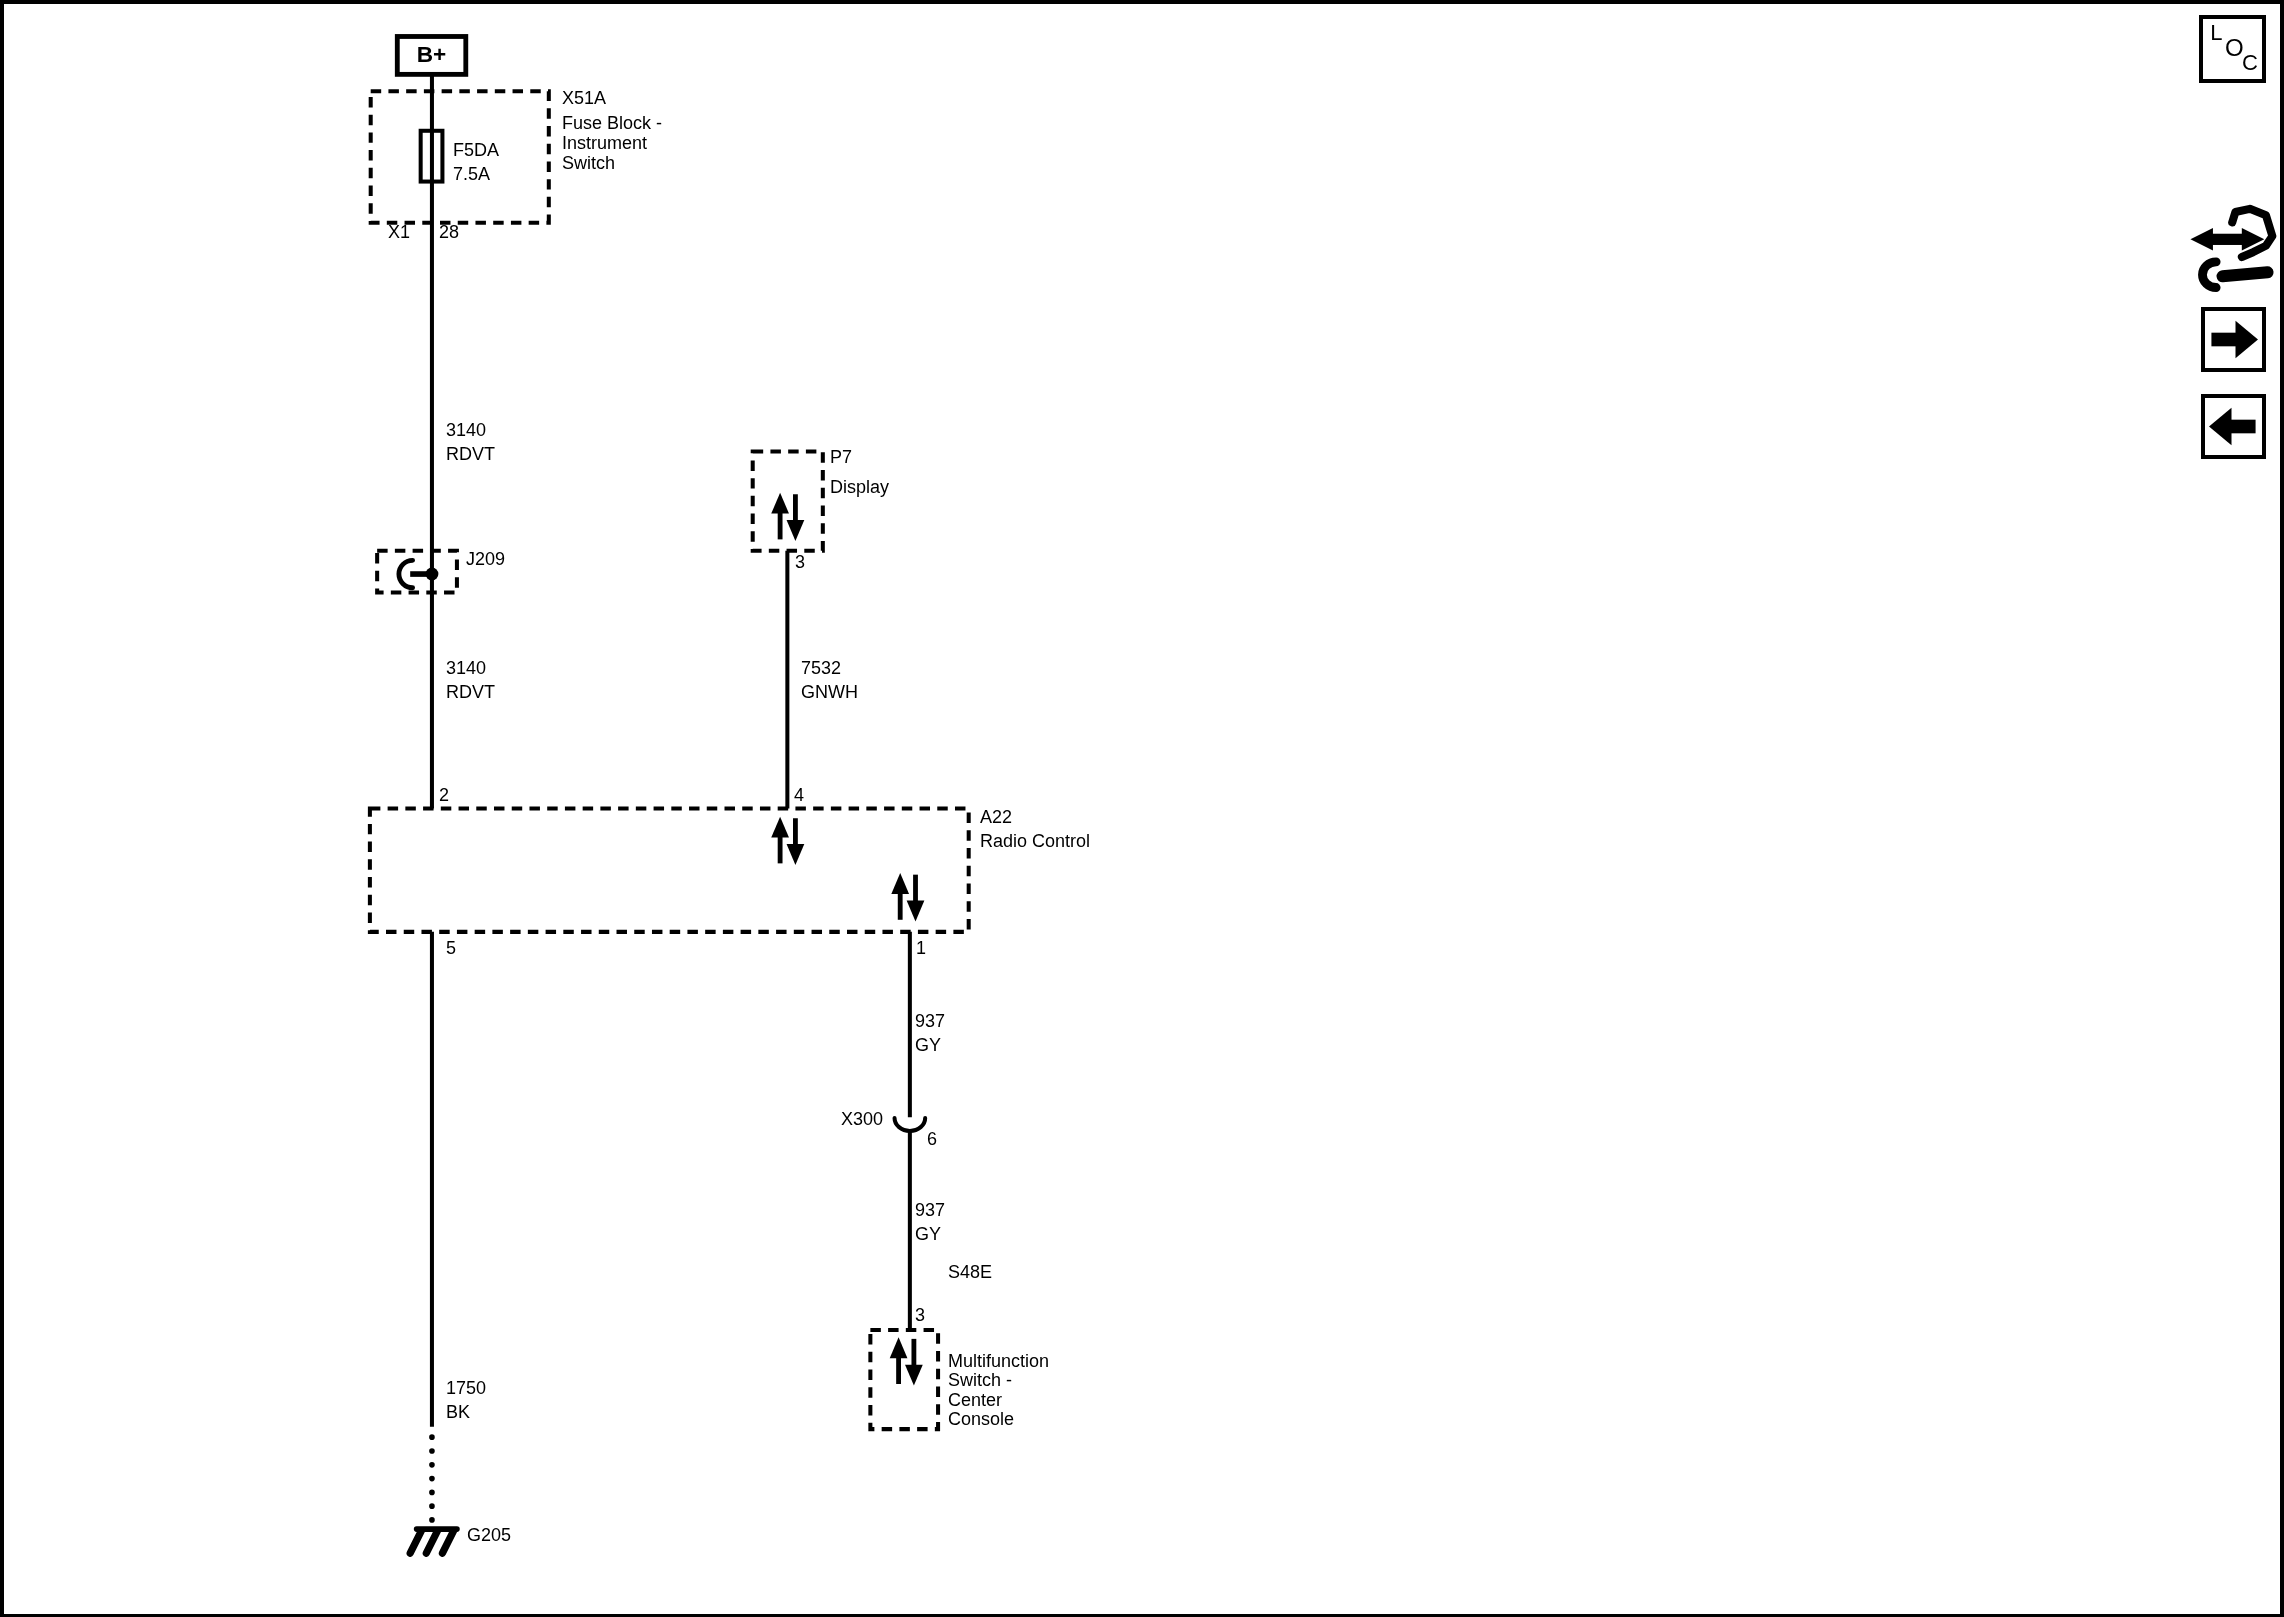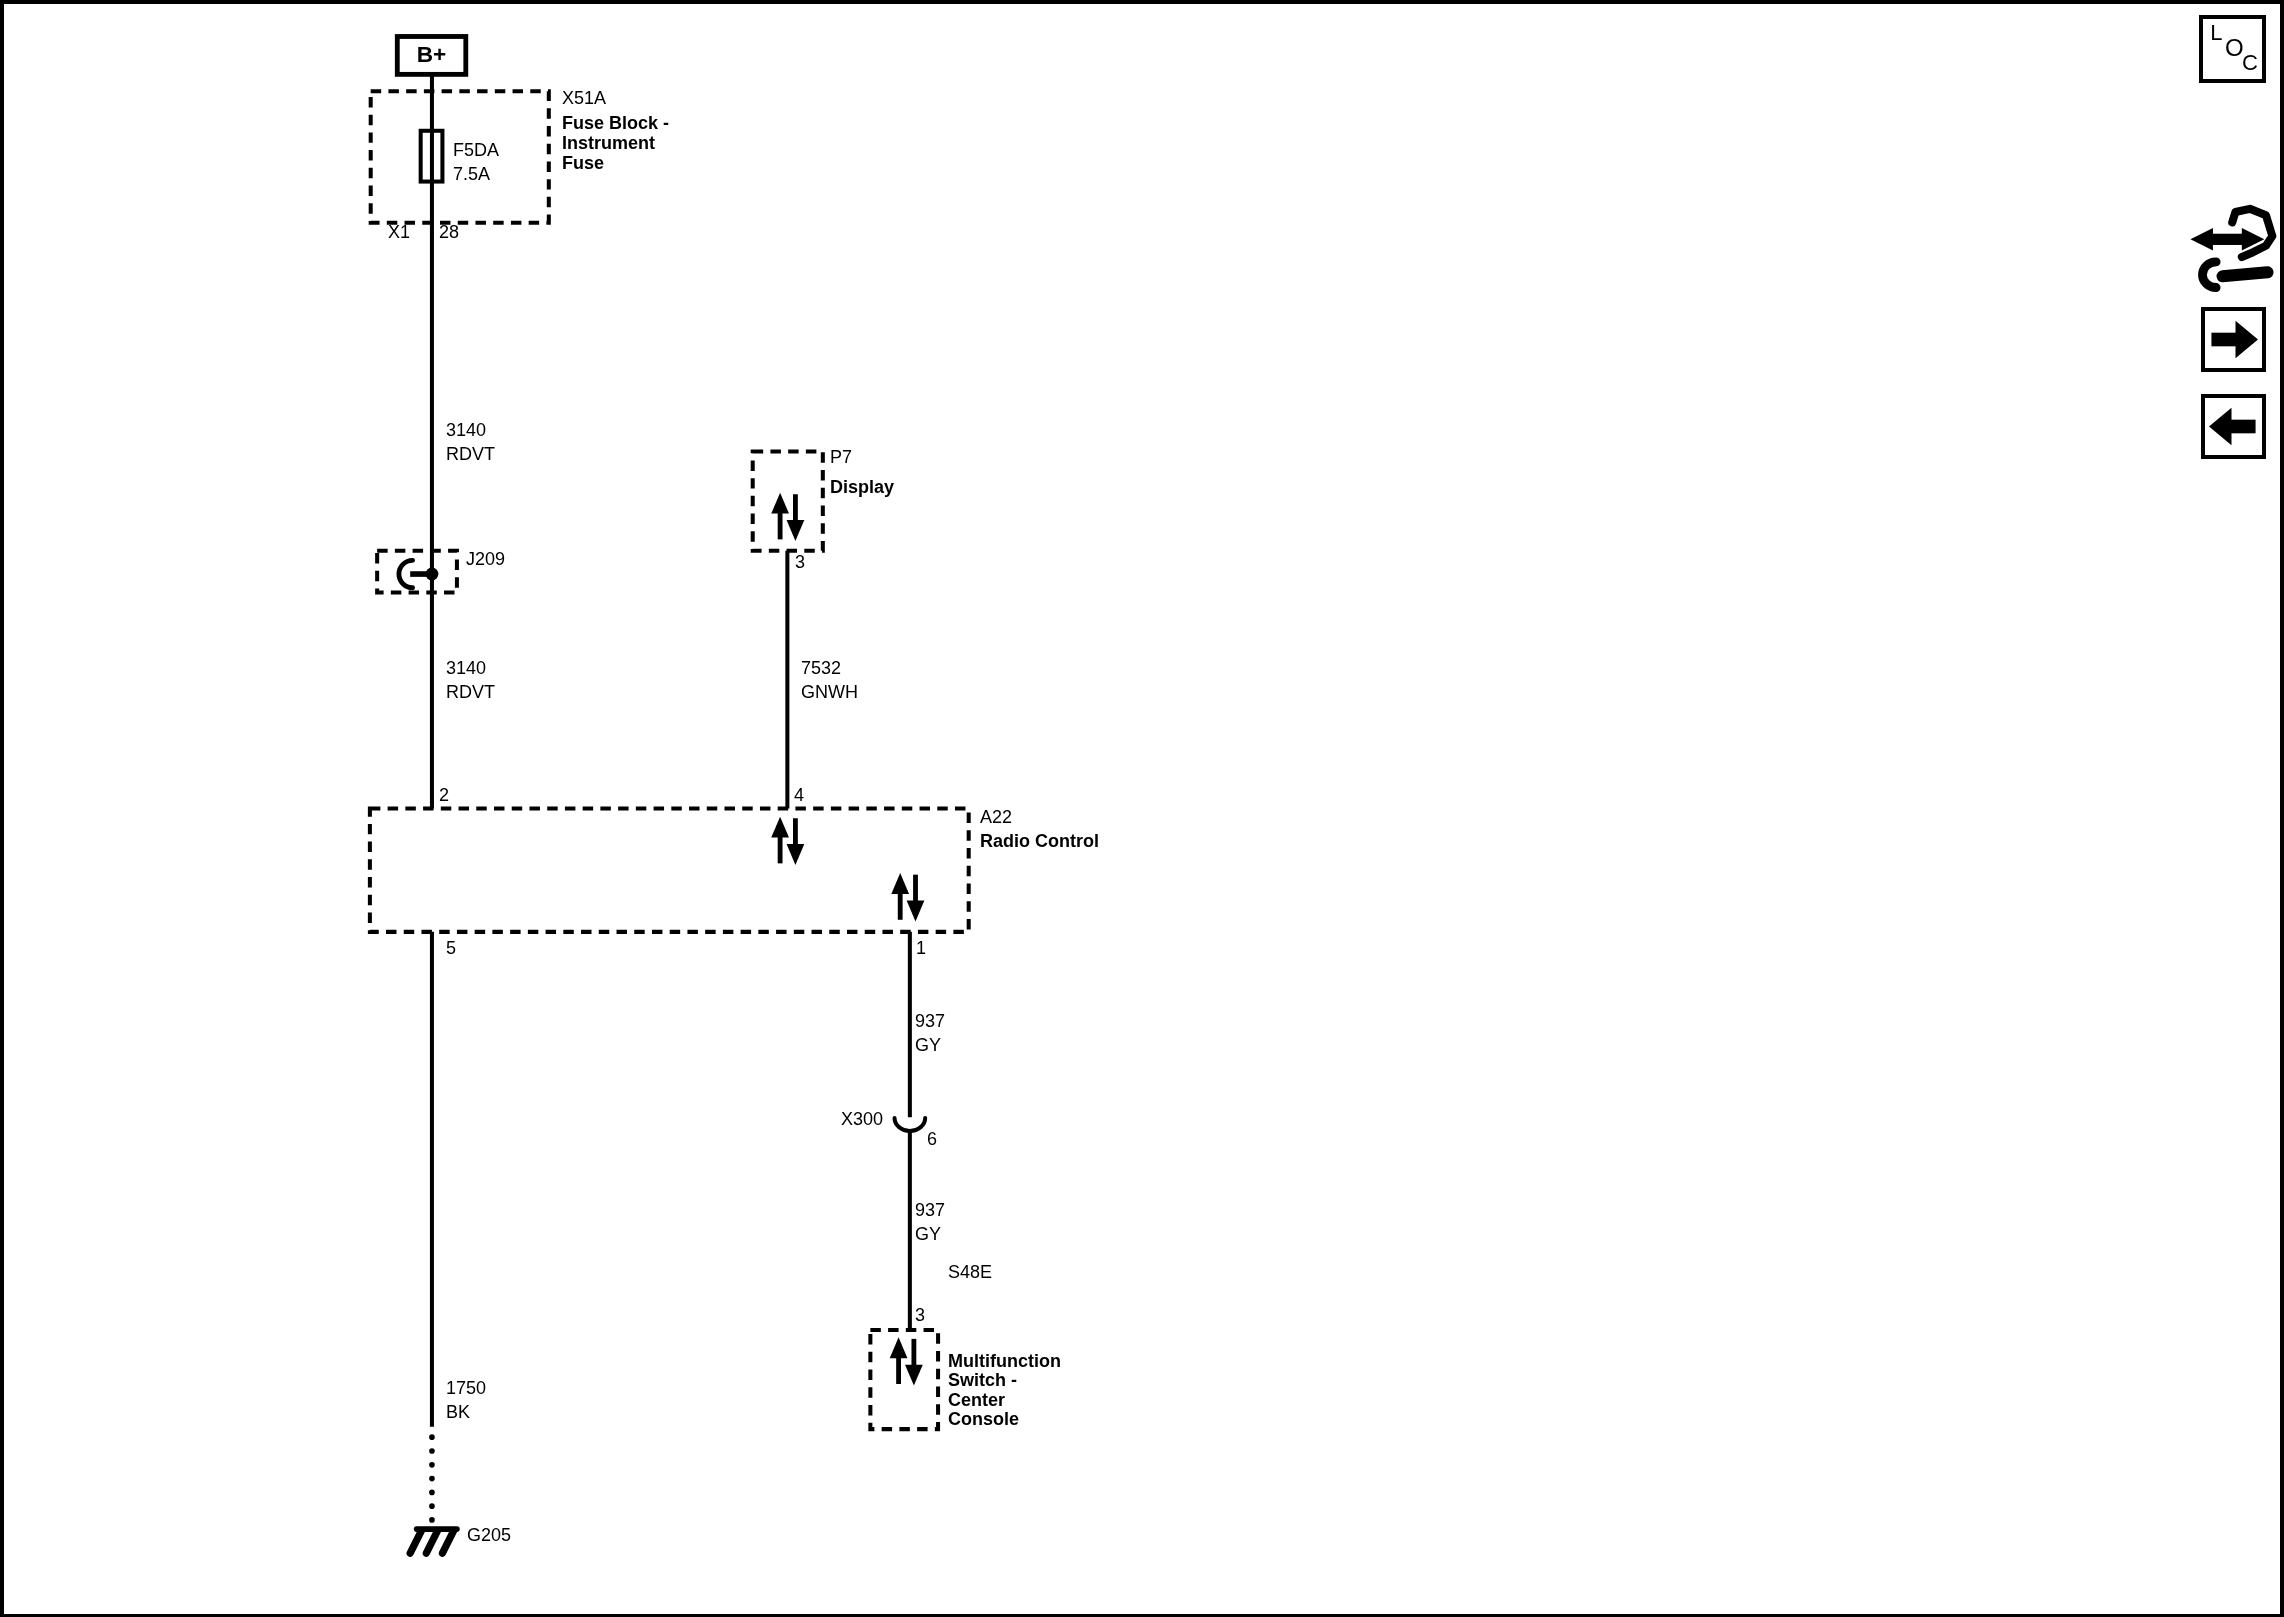--- a/index.html
+++ b/index.html
@@ -8,21 +8,21 @@
     width:2284px;height:1618px;
     background:#ffffff;
     box-sizing:border-box;
     border:4px solid #000;
     overflow:hidden;
     font-family:"Liberation Sans",sans-serif;
     color:#000;
   }
   svg.art{position:absolute;left:0;top:0;}
   .t{position:absolute;font-size:18px;line-height:24px;white-space:nowrap;}
-  .b{font-weight:bold;}
+  .b{font-weight:normal;}
   .ln{display:block;}
   .lh25 .ln{line-height:20px;}
   .lh24 .ln{line-height:19.3px;}
   .bplus{
     position:absolute;left:393px;top:32px;width:69px;height:38px;
     display:flex;align-items:center;justify-content:center;
     font-size:22.6px;font-weight:bold;
   }
   .loc{
     position:absolute;left:2195px;top:11.3px;width:67px;height:68px;
@@ -93,21 +93,21 @@
     <rect x="1075" y="1645" width="84" height="123" fill="none" stroke="#000" stroke-width="5" stroke-dasharray="13 9"></rect>
     <use href="#updown" x="1110" y="1654"></use>
   </svg>
 
   <div class="bplus">B+</div>
 
   <div class="t" style="left:558px;top:82px">X51A</div>
   <div class="t b lh25" style="left:558px;top:109px">
     <span class="ln">Fuse Block -</span>
     <span class="ln">Instrument</span>
-    <span class="ln">Fuse</span>
+    <span class="ln">Switch</span>
   </div>
   <div class="t" style="left:449px;top:134px">
     <span class="ln">F5DA</span>
     <span class="ln">7.5A</span>
   </div>
   <div class="t" style="left:384px;top:216px">X1</div>
   <div class="t" style="left:435px;top:216px">28</div>
 
   <div class="t" style="left:442px;top:414px">
     <span class="ln">3140</span>

